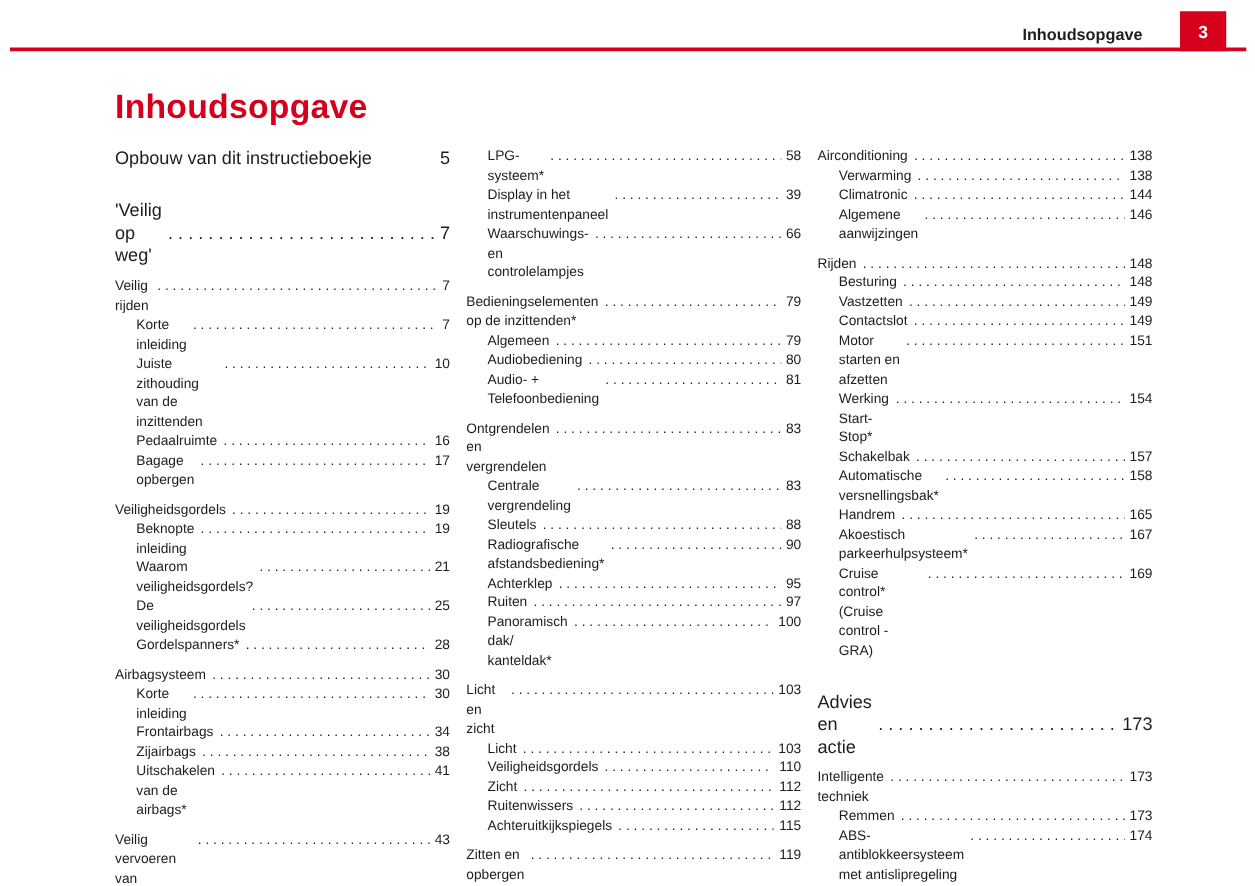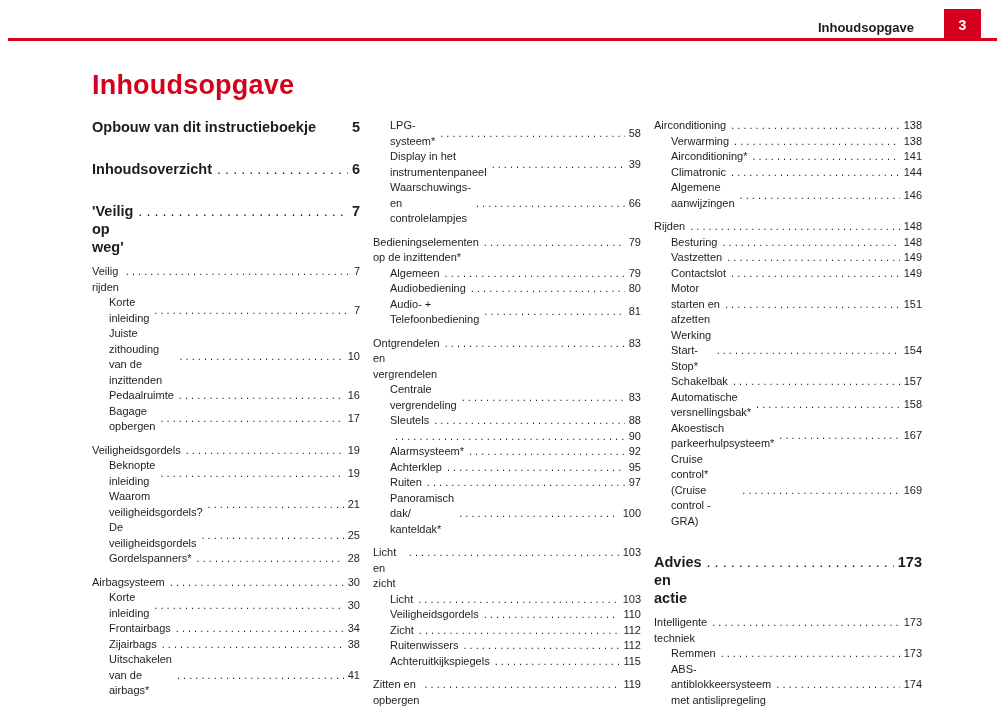--- a/index.html
+++ b/index.html
@@ -68,31 +68,31 @@
     flex: 0 0 268px;
   }
   .toc-row {
     display: flex;
     align-items: baseline;
     font-size: 11px;
     line-height: 15.5px;
   }
   .toc-row.chapter {
     font-size: 14.5px;
-    font-weight: bold;
+    font-weight: normal;
     line-height: 18px;
     margin-top: 24px;
     margin-bottom: 6px;
+    align-items: center;
   }
   .toc-row.section {
     margin-top: 8px;
   }
   .toc-row.sub {
     padding-left: 17px;
-    align-items: center;
   }
   .toc-column > .toc-row:first-child {
     margin-top: 0;
   }
   .toc-label {
     flex: 0 1 auto;
   }
   .toc-dots {
     flex: 1 1 auto;
     overflow: hidden;
@@ -129,25 +129,20 @@
   <h1 class="doc-title">Inhoudsopgave</h1>
 
   <div class="toc">
     <div class="toc-column">
         <div class="toc-row chapter">
           <span class="toc-label">Opbouw van dit instructieboekje</span>
           <span class="toc-dots no-dots"></span>
           <span class="toc-page">5</span>
         </div>
         <div class="toc-row chapter">
-          <span class="toc-label">Inhoudsoverzicht</span>
-          <span class="toc-dots"></span>
-          <span class="toc-page">6</span>
-        </div>
-        <div class="toc-row chapter">
           <span class="toc-label">'Veilig op weg'</span>
           <span class="toc-dots"></span>
           <span class="toc-page">7</span>
         </div>
         <div class="toc-row section">
           <span class="toc-label">Veilig rijden</span>
           <span class="toc-dots"></span>
           <span class="toc-page">7</span>
         </div>
         <div class="toc-row sub">
@@ -271,27 +266,23 @@
           <span class="toc-label">Centrale vergrendeling</span>
           <span class="toc-dots"></span>
           <span class="toc-page">83</span>
         </div>
         <div class="toc-row sub">
           <span class="toc-label">Sleutels</span>
           <span class="toc-dots"></span>
           <span class="toc-page">88</span>
         </div>
         <div class="toc-row sub">
+          <span class="toc-label">Radiografische afstandsbediening*</span>
           <span class="toc-dots"></span>
           <span class="toc-page">90</span>
-        </div>
-        <div class="toc-row sub">
-          <span class="toc-label">Alarmsysteem*</span>
-          <span class="toc-dots"></span>
-          <span class="toc-page">92</span>
         </div>
         <div class="toc-row sub">
           <span class="toc-label">Achterklep</span>
           <span class="toc-dots"></span>
           <span class="toc-page">95</span>
         </div>
         <div class="toc-row sub">
           <span class="toc-label">Ruiten</span>
           <span class="toc-dots"></span>
           <span class="toc-page">97</span>
@@ -342,25 +333,20 @@
           <span class="toc-label">Airconditioning</span>
           <span class="toc-dots"></span>
           <span class="toc-page">138</span>
         </div>
         <div class="toc-row sub">
           <span class="toc-label">Verwarming</span>
           <span class="toc-dots"></span>
           <span class="toc-page">138</span>
         </div>
         <div class="toc-row sub">
-          <span class="toc-label">Airconditioning*</span>
-          <span class="toc-dots"></span>
-          <span class="toc-page">141</span>
-        </div>
-        <div class="toc-row sub">
           <span class="toc-label">Climatronic</span>
           <span class="toc-dots"></span>
           <span class="toc-page">144</span>
         </div>
         <div class="toc-row sub">
           <span class="toc-label">Algemene aanwijzingen</span>
           <span class="toc-dots"></span>
           <span class="toc-page">146</span>
         </div>
         <div class="toc-row section">
@@ -395,20 +381,25 @@
         </div>
         <div class="toc-row sub">
           <span class="toc-label">Schakelbak</span>
           <span class="toc-dots"></span>
           <span class="toc-page">157</span>
         </div>
         <div class="toc-row sub">
           <span class="toc-label">Automatische versnellingsbak*</span>
           <span class="toc-dots"></span>
           <span class="toc-page">158</span>
+        </div>
+        <div class="toc-row sub">
+          <span class="toc-label">Handrem</span>
+          <span class="toc-dots"></span>
+          <span class="toc-page">165</span>
         </div>
         <div class="toc-row sub">
           <span class="toc-label">Akoestisch parkeerhulpsysteem*</span>
           <span class="toc-dots"></span>
           <span class="toc-page">167</span>
         </div>
         <div class="toc-row sub">
           <span class="toc-label">Cruise control* (Cruise control - GRA)</span>
           <span class="toc-dots"></span>
           <span class="toc-page">169</span>

